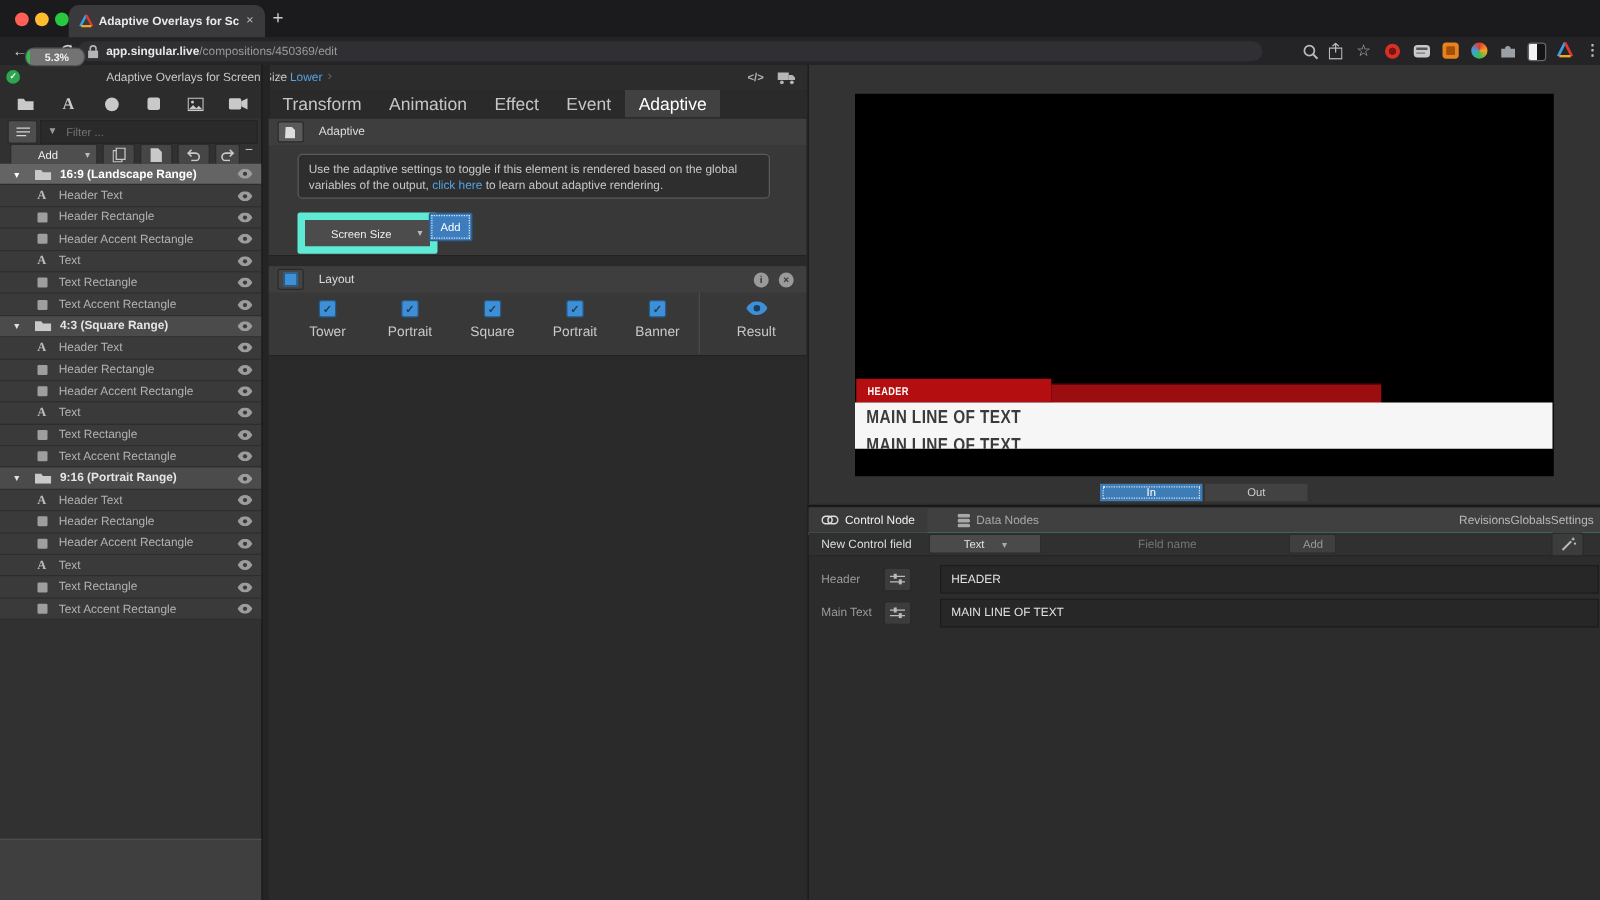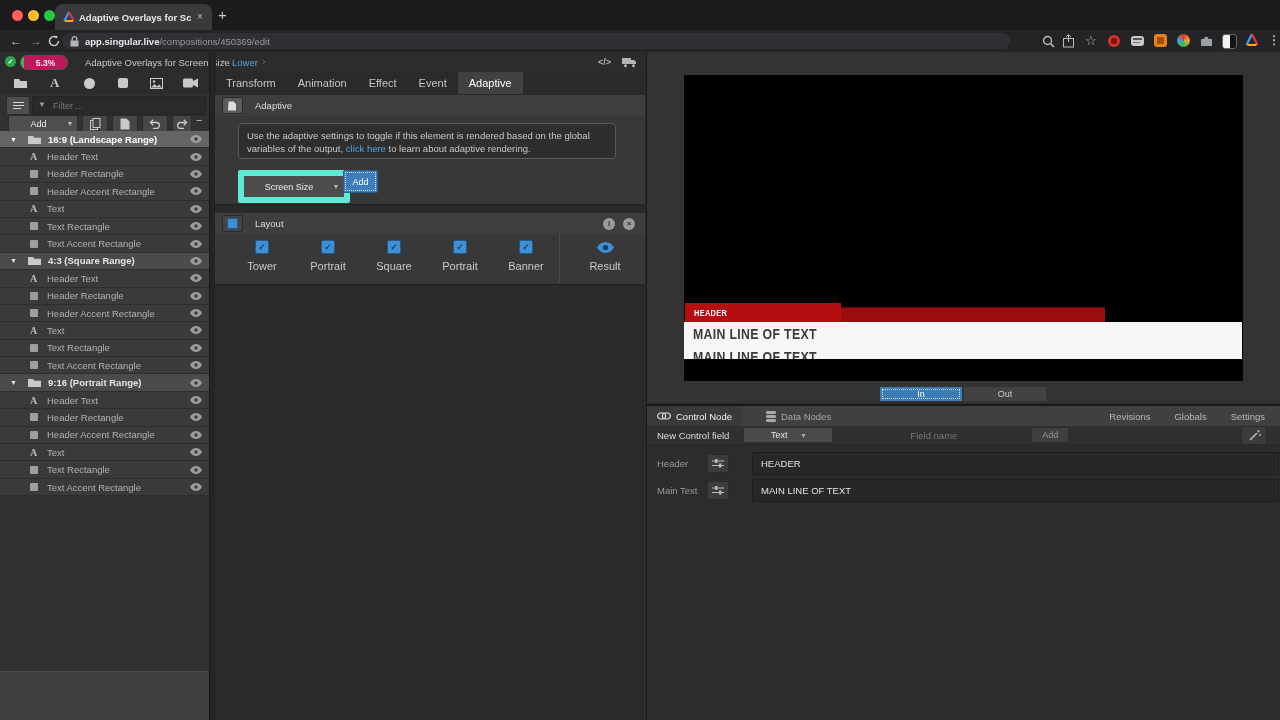--- a/index.html
+++ b/index.html
@@ -15,35 +15,35 @@
   #btab .title{font-size:9.5px;font-weight:bold;color:#e9e9e9;margin-left:6px;white-space:nowrap;overflow:hidden;width:112px;}
   #addrbar{left:0;top:30px;width:1280px;height:22px;background:#242427;border-bottom:1px solid #181818;}
   #urlpill{left:62px;top:33px;width:948px;height:16px;background:#303034;border-radius:8px;}
   .navglyph{font-size:12px;color:#cfcfcf;}
   .url-domain{font-size:9.5px;font-weight:bold;color:#e8e8e8;}
   .url-path{font-size:9.5px;color:#9a9a9a;}
   .ext{border-radius:3px;}
 
   
   #appbar{left:0;top:52px;width:1280px;height:20px;background:#2c2c2c;border-bottom:1px solid #1c1c1c;}
-  #zoompill{left:20px;top:55px;width:46px;height:13px;background:#be185d;border:1px solid #555;border-radius:7px;overflow:hidden;}
+  #zoompill{left:20px;top:38px;width:46px;height:13px;background:#737373;border:1px solid #555;border-radius:7px;overflow:hidden;}
   #zoompill .sliver{width:3px;height:13px;background:#35c04d;}
   #zoompill .z{flex:1;text-align:center;font-size:8.5px;font-weight:bold;color:#f2f2f2;}
   .crumb{font-size:9.5px;color:#c9c9c9;}
   .crumb-sep{font-size:11px;color:#666;}
   .crumb-cur{font-size:9.5px;color:#54a3e4;}
   #whbox{left:1090px;top:52px;width:143px;height:20px;background:#222;display:flex;align-items:center;font-size:9px;}
   #whbox .lab{color:#8d8d8d;margin:0 3px;}
   #whbox .val{color:#f0f0f0;font-weight:bold;}
   #helpbtn{left:1261px;top:52px;width:19px;height:20px;background:#31c54d;color:#1e3b24;font-weight:bold;font-size:11px;display:flex;align-items:center;justify-content:center;}
 
   
   #assetbar{left:0;top:72px;width:209px;height:22px;background:#2c2c2c;border-bottom:1px solid #202020;}
   #elemtabs{left:215px;top:72px;width:430px;height:22px;background:#2a2a2a;border-bottom:1px solid #1f1f1f;display:flex;}
-  .etab{height:22px;line-height:22px;padding:0 11px;font-size:11px;color:#c6c6c6;}
+  .etab{height:22px;line-height:22px;padding:0 11px;font-size:14px;color:#c6c6c6;}
   .etab.active{background:#414141;color:#fff;}
 
   
   #sidebar{left:0;top:94px;width:209px;height:626px;background:#313131;}
   #sb-gutter{left:209px;top:52px;width:6px;height:668px;background:#242424;border-left:1px solid #1a1a1a;}
   .sq-btn{background:#4e4e4e;border:1px solid #2a2a2a;border-radius:2px;display:flex;align-items:center;justify-content:center;}
   #filterbox{left:32px;top:96px;width:172px;height:17px;background:#2a2a2a;border:1px solid #242424;}
   #filterbox input{position:absolute;left:18px;top:0;width:148px;height:15px;background:transparent;border:none;outline:none;
                    color:#9a9a9a;font-size:9px;font-family:"Liberation Sans",sans-serif;}
   #addbtn{left:8px;top:115px;width:68px;height:15px;background:#4e4e4e;border:1px solid #2b2b2b;border-radius:2px;
@@ -672,21 +672,21 @@
         <span>Control Node</span>
       </div>
       <div class="ctab" style="margin-left:14px;">
         <svg width="10" height="11">
           <rect y="0" width="10" height="3" rx="1.2" fill="#a8a8a8"></rect>
             <rect y="4" width="10" height="3" rx="1.2" fill="#a8a8a8"></rect>
             <rect y="8" width="10" height="3" rx="1.2" fill="#a8a8a8"></rect>
         </svg>
         <span>Data Nodes</span>
       </div>
-      <div id="panel-links" style="margin-left:auto;display:flex;gap:24px;align-items:center;margin-right:16px;">
+      <div id="panel-links" style="margin-left:auto;display:flex;align-items:center;margin-right:6px;">
           <span class="plink">Revisions</span>
           <span class="plink">Globals</span>
           <span class="plink">Settings</span>
         </div>
     </div>
     <div id="newrow">
       <span style="font-size:9.5px;color:#dcdcdc;margin-left:10px;">New Control field</span>
       <div id="typedd" style="margin-left:14px;">
         <span>Text</span>
         <span style="color:#aaa;font-size:8px;">▾</span>

